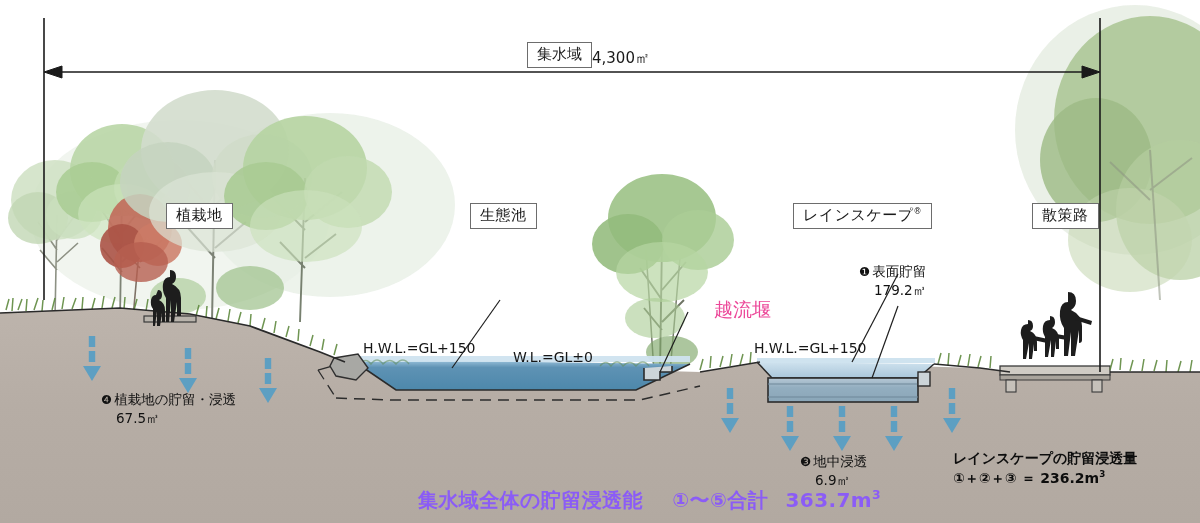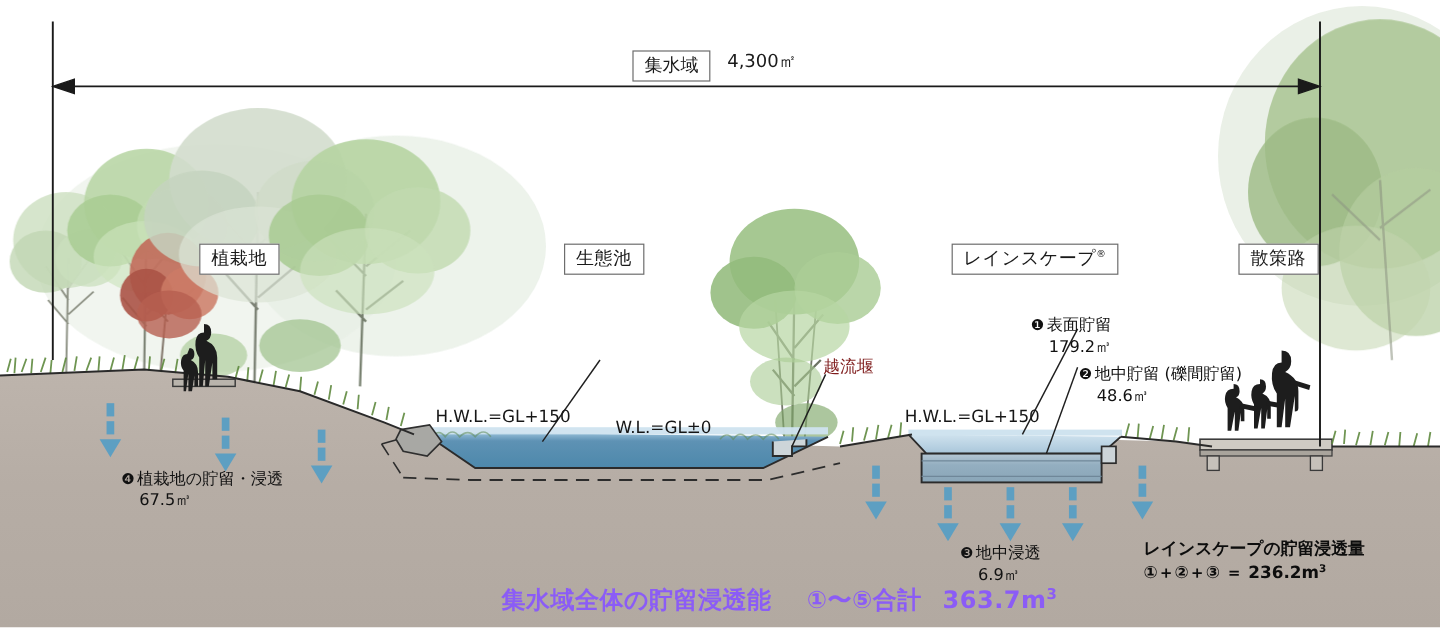--- a/index.html
+++ b/index.html
@@ -24,21 +24,21 @@
     white-space:nowrap;
     line-height:1;
     z-index:26;
   }
   .sec-label sup{font-size:8px;vertical-align:super;}
 
   
   .dim-wrap{
     position:absolute;
     z-index:27;
-    display:flex;align-items:flex-start;gap:14px;
+    display:flex;align-items:flex-end;
     white-space:nowrap;
   }
   .dim-box{
     background:#ffffff;border:1px solid #6d6d6d;
     font-size:15px;color:#1a1a1a;padding:4px 9px 5px 9px;line-height:1;
   }
   .dim-val{font-size:15px;color:#1a1a1a;}
 
   
   .callout{
@@ -55,21 +55,21 @@
   }
   .callout .ln2{display:block;padding-left:15px;}
 
   .wl-label{
     position:absolute;z-index:28;
     font-size:14px;color:#161616;white-space:nowrap;
   }
 
   .weir-label{
     position:absolute;z-index:28;
-    font-size:14px;color:#7f1d1d;white-space:nowrap;
+    font-size:19px;color:#ec4899;white-space:nowrap;margin-left:28px;
   }
 
   
   .summary-right{
     position:absolute;z-index:28;
     font-size:14px;color:#0d0d0d;font-weight:bold;line-height:1.45;
     white-space:nowrap;
   }
   .summary-bottom{
     position:absolute;z-index:30;
@@ -352,24 +352,20 @@
 
   <div class="weir-label" style="left:686px; top:297px;">
     <span>越流堰</span>
   </div>
 
   <div class="callout" style="left:859px; top:262px;">
     <span class="num">❶</span><span>表面貯留</span>
     <span class="ln2">179.2㎥</span>
   </div>
 
-  <div class="callout" style="left:899px; top:303px;">
-    <span class="num">❷</span><span>地中貯留 (礫間貯留)</span>
-    <span class="ln2">48.6㎥</span>
-  </div>
 
   <div class="callout" style="left:800px; top:452px;">
     <span class="num">❸</span><span>地中浸透</span>
     <span class="ln2">6.9㎥</span>
   </div>
 
   <div class="callout" style="left:101px; top:390px;">
     <span class="num">❹</span><span>植栽地の貯留・浸透</span>
     <span class="ln2">67.5㎥</span>
   </div>

